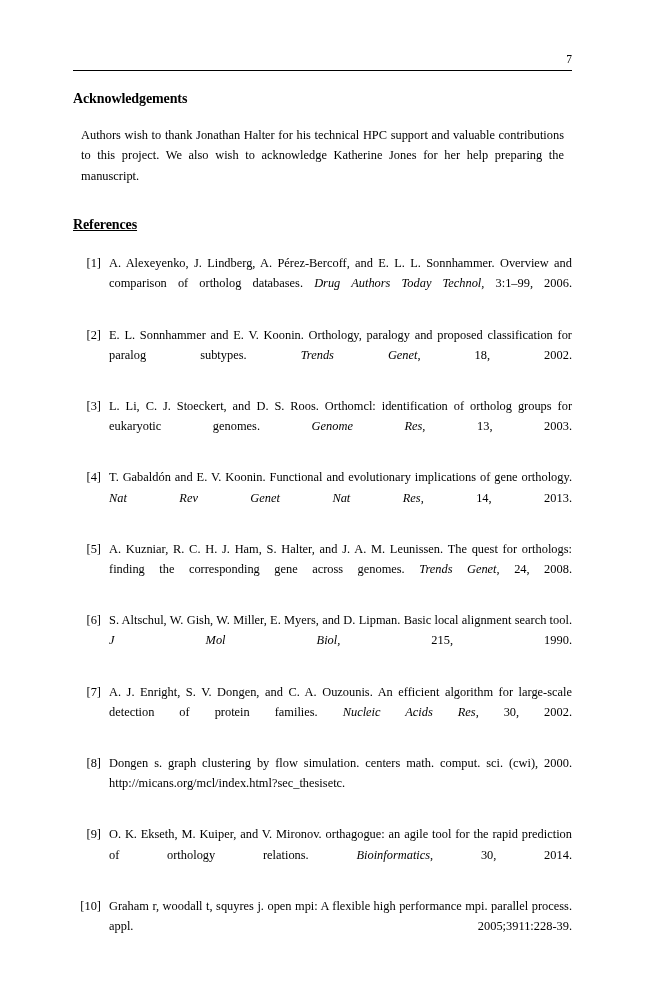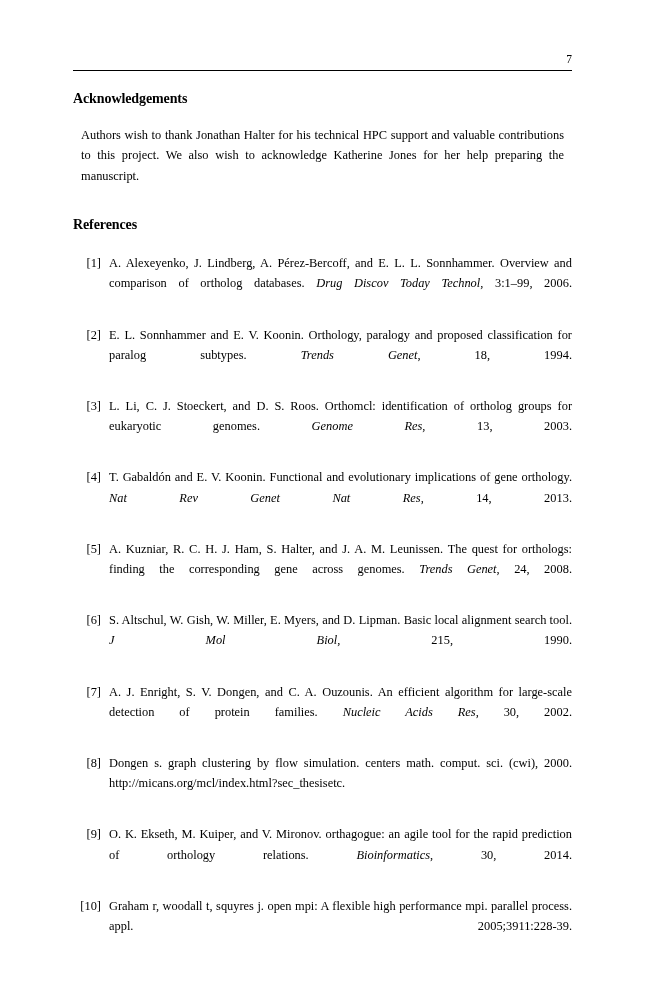--- a/index.html
+++ b/index.html
@@ -62,20 +62,21 @@
     font-size: 12.4px;
     line-height: 20.3px;
     margin: 8px;
     padding: 0;
     text-align: justify;
     text-justify: inter-word;
     hyphens: manual;
   }
   .refs-title {
     margin-top: 35px;
+    text-decoration: underline;
   }
   
   .ref-list {
     margin-top: 17px;
   }
   .ref-item {
     position: relative;
     padding-left: 36px;
     margin-bottom: 10.5px;
     font-size: 12.4px;
@@ -129,25 +130,25 @@
 
     <div class="ack-body">
       <p class="para">Authors wish to thank Jonathan Halter for his technical HPC support and valuable contributions to this project. We also wish to acknowledge Katherine Jones for her help preparing the manuscript.</p>
     </div>
 
     <h1 class="section-title refs-title">References</h1>
 
     <div class="ref-list" id="ref-list">
         <div class="ref-item">
           <span class="ref-label">[1]</span>
-          <span class="ref-text"><span>A. Alexeyenko, J. Lindberg, A. Pérez-Bercoff, and E. L. L. Sonnhammer.  </span><span>Overview and comparison of ortholog databases. </span><i>Drug Discov Today Technol</i><span>, 3:1–99, 2006.</span></span>
+          <span class="ref-text"><span>A. Alexeyenko, J. Lindberg, A. Pérez-Bercoff, and E. L. L. Sonnhammer.  </span><span>Overview and comparison of ortholog databases. </span><i>Drug Authors Today Technol</i><span>, 3:1–99, 2006.</span></span>
         </div>
         <div class="ref-item">
           <span class="ref-label">[2]</span>
-          <span class="ref-text"><span>E. L. Sonnhammer and E. V. Koonin.  </span><span>Orthology, paralogy and proposed classification for paralog subtypes. </span><i>Trends Genet</i><span>, 18, 1994.</span></span>
+          <span class="ref-text"><span>E. L. Sonnhammer and E. V. Koonin.  </span><span>Orthology, paralogy and proposed classification for paralog subtypes. </span><i>Trends Genet</i><span>, 18, 2002.</span></span>
         </div>
         <div class="ref-item">
           <span class="ref-label">[3]</span>
           <span class="ref-text"><span>L. Li, C. J. Stoeckert, and D. S. Roos.  </span><span>Orthomcl: identification of ortholog groups for eukaryotic genomes. </span><i>Genome Res</i><span>, 13, 2003.</span></span>
         </div>
         <div class="ref-item">
           <span class="ref-label">[4]</span>
           <span class="ref-text"><span>T. Gabaldón and E. V. Koonin.  </span><span>Functional and evolutionary implications of gene orthology. </span><i>Nat Rev Genet Nat Res</i><span>, 14, 2013.</span></span>
         </div>
         <div class="ref-item">

